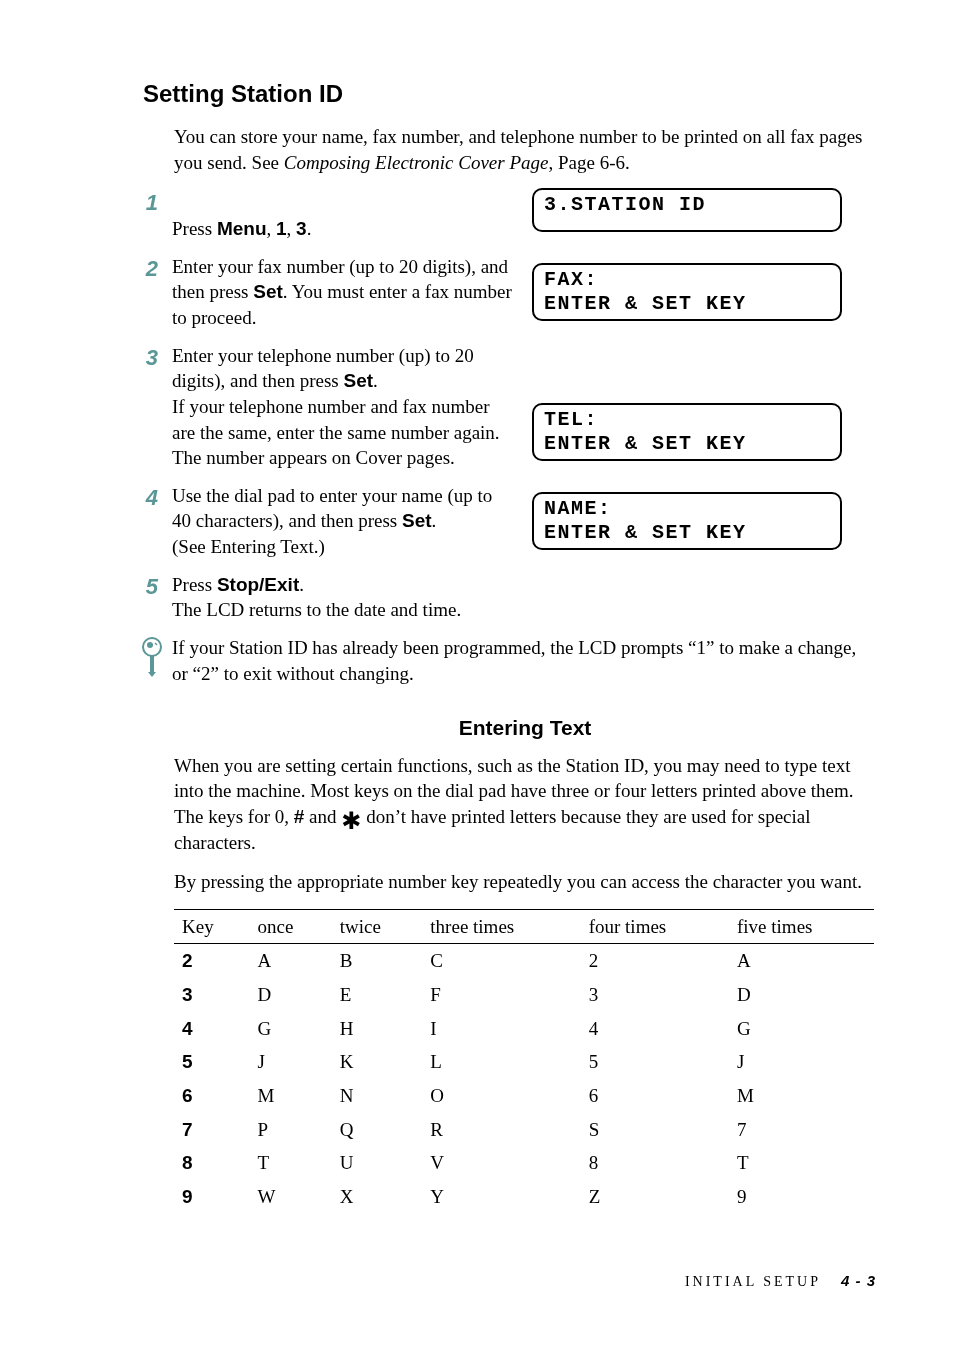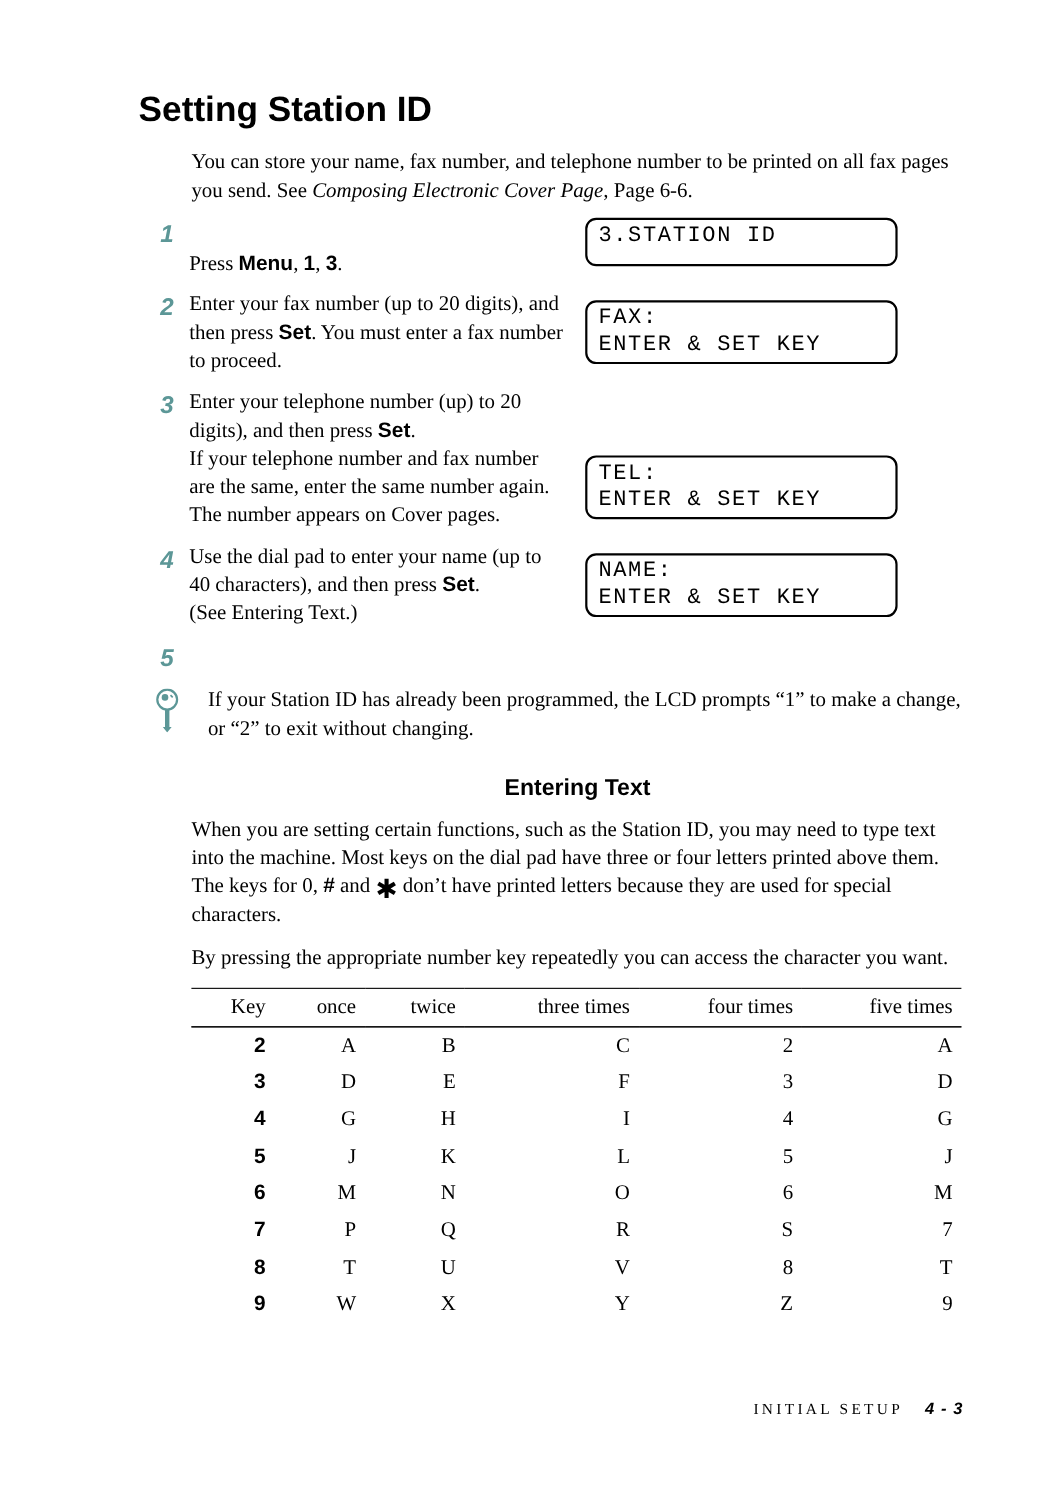--- a/index.html
+++ b/index.html
@@ -10,22 +10,22 @@
     color: #000;
     background: #fff;
     width: 954px;
     height: 1352px;
     position: relative;
     padding: 78px 78px 60px 78px;
   }
   .h2 {
     font-family: Arial, Helvetica, sans-serif;
     font-weight: bold;
-    font-size: 32px;
-    margin-left: 48px;
+    font-size: 24px;
+    margin-left: 65px;
     margin-bottom: 14px;
   }
   .intro {
     margin-left: 96px;
     margin-right: 0;
     margin-bottom: 12px;
   }
   .steps { margin-left: 0; }
   .step {
     display: flex;
@@ -45,39 +45,39 @@
     margin-left: 62px;
   }
   .stepbody {
     flex: 1;
     display: flex;
     align-items: flex-end;
     gap: 20px;
   }
   .steptext { flex: 1; max-width: 340px; }
   .steptext-wide { flex: 1; max-width: 600px; }
-  .lcd-col { width: 284px; flex-shrink: 0; }
+  .lcd-col { width: 310px; flex-shrink: 0; font-weight: bold; }
   .lcd {
     border: 2px solid #000;
     border-radius: 10px;
     padding: 3px 10px 3px 10px;
     font-family: "Courier New", monospace;
     font-size: 20px;
     letter-spacing: 1.5px;
     line-height: 1.2;
     margin-bottom: 10px;
     white-space: pre;
   }
   .lcd.single { height: 44px; }
   .bold { font-family: Arial, Helvetica, sans-serif; font-weight: bold; }
   .italic { font-style: italic; }
   .note-row {
     display: flex;
     align-items: flex-start;
-    gap: 25px;
+    gap: 8px;
     margin-top: 6px;
     margin-bottom: 28px;
     margin-left: 62px;
   }
   .note-icon {
     width: 24px;
     flex-shrink: 0;
     margin-top: 2px;
   }
   .note-text { flex: 1; }
@@ -89,21 +89,21 @@
     margin-bottom: 10px;
     text-align: center;
   }
   .para { margin-left: 96px; margin-bottom: 14px; }
   table.keys {
     margin-left: 96px;
     border-collapse: collapse;
     width: 700px;
   }
   table.keys th, table.keys td {
-    text-align: right;
+    text-align: left;
     padding: 4px 8px;
     font-weight: normal;
   }
   table.keys thead th {
     border-top: 1px solid #000;
     border-bottom: 1px solid #000;
   }
   table.keys td.keycol {
     font-family: Arial, Helvetica, sans-serif;
     font-weight: bold;
@@ -177,20 +177,23 @@
       <div class="stepbody">
         <div class="steptext"><span>Use the dial pad to enter your name (up to 40 characters), and then press </span><span class="bold">Set</span><span>.</span><br><span>(See Entering Text.)</span></div>
         <div class="lcd-col">
           <div class="lcd">NAME:
 ENTER &amp; SET KEY</div>
         </div>
       </div>
     </div>
     <div class="step">
       <div class="stepnum">5</div>
+      <div class="stepbody">
+        <div class="steptext-wide"><span>Press </span><span class="bold">Stop/Exit</span><span>.</span><br><span>The LCD returns to the date and time.</span></div>
+      </div>
     </div>
   </div>
 
 <div class="note-row">
   <div class="note-icon">
     <svg viewBox="0 0 24 40" width="24" height="40">
       <circle cx="12" cy="10" r="9" fill="none" stroke="#5c9797" stroke-width="2"></circle>
       <circle cx="10" cy="8" r="3" fill="#5c9797"></circle>
       <path d="M15 6 l2 2" stroke="#5c9797" stroke-width="1.5"></path>
       <rect x="10" y="19" width="4" height="16" fill="#5c9797"></rect>

